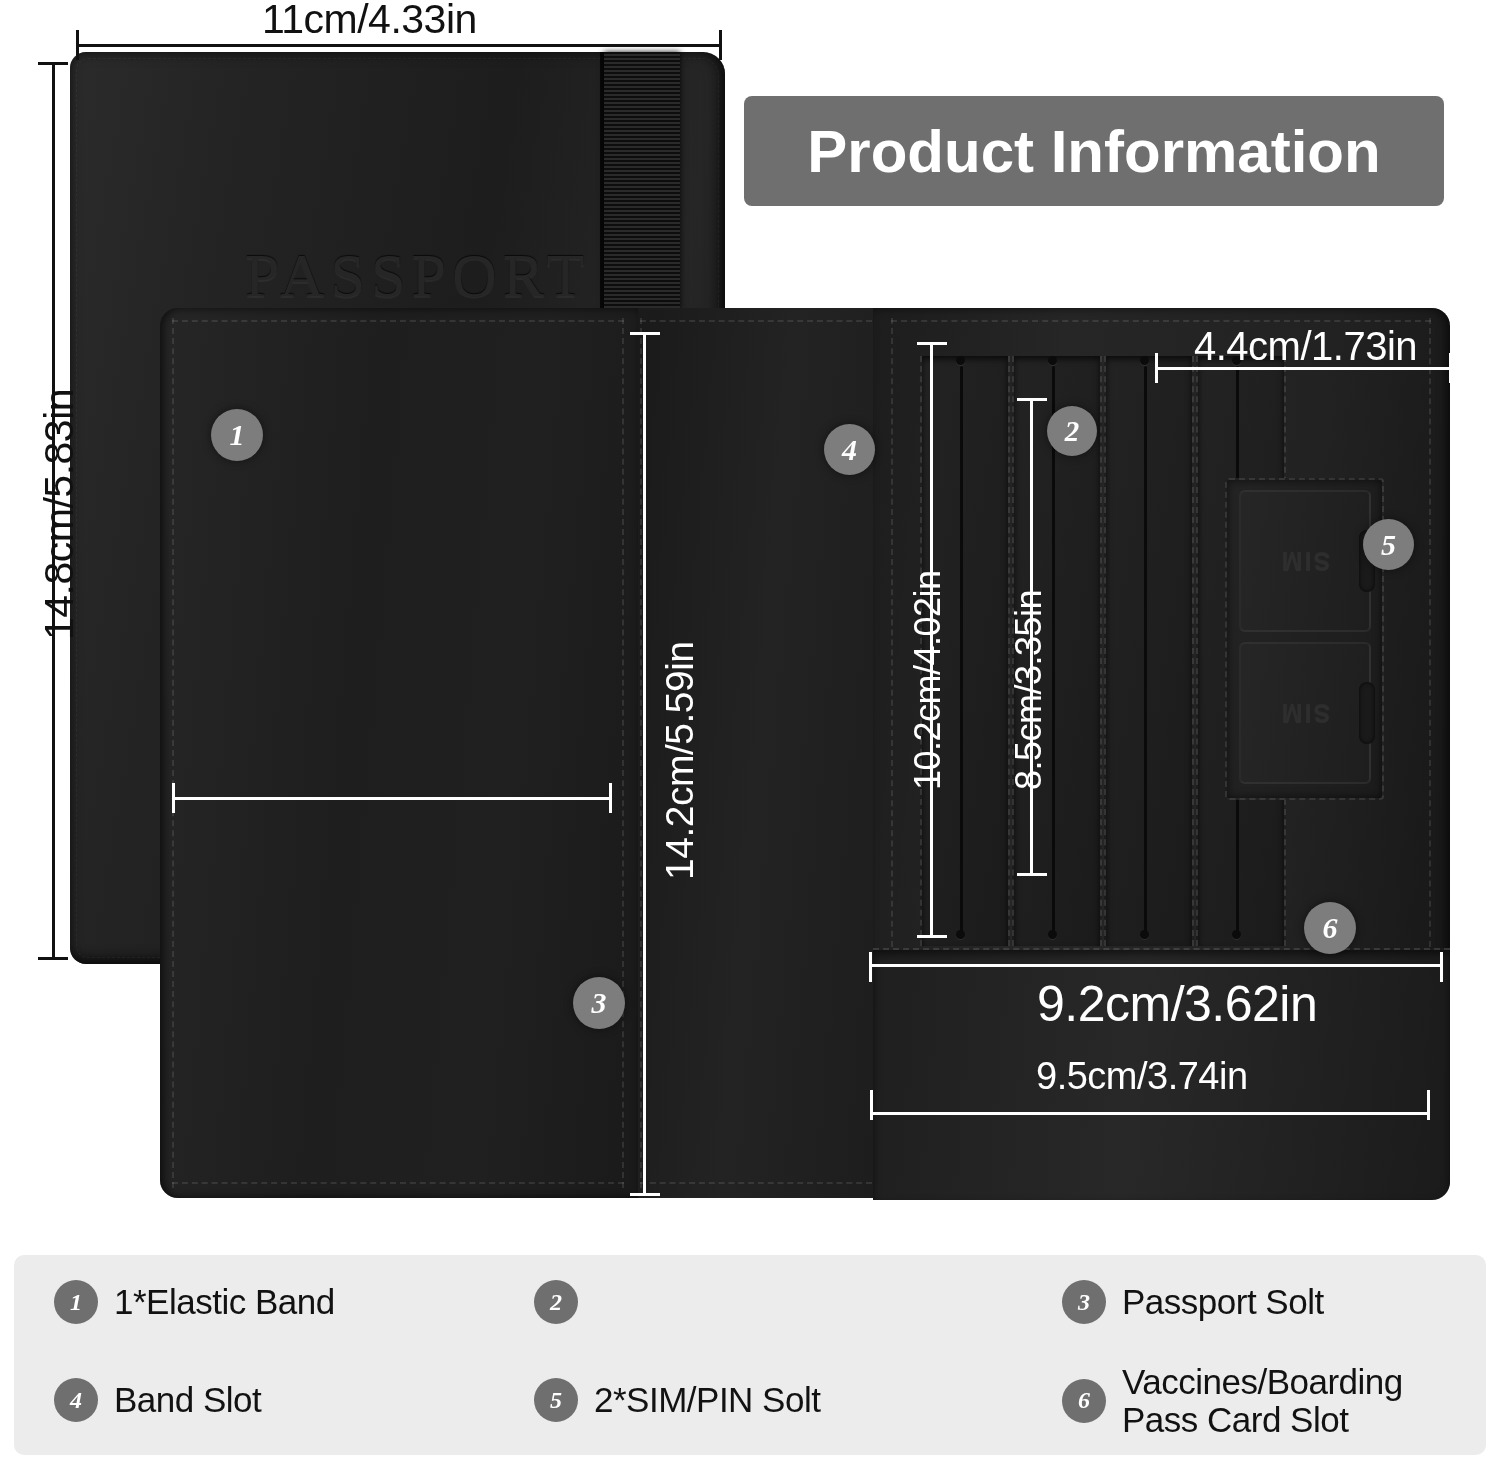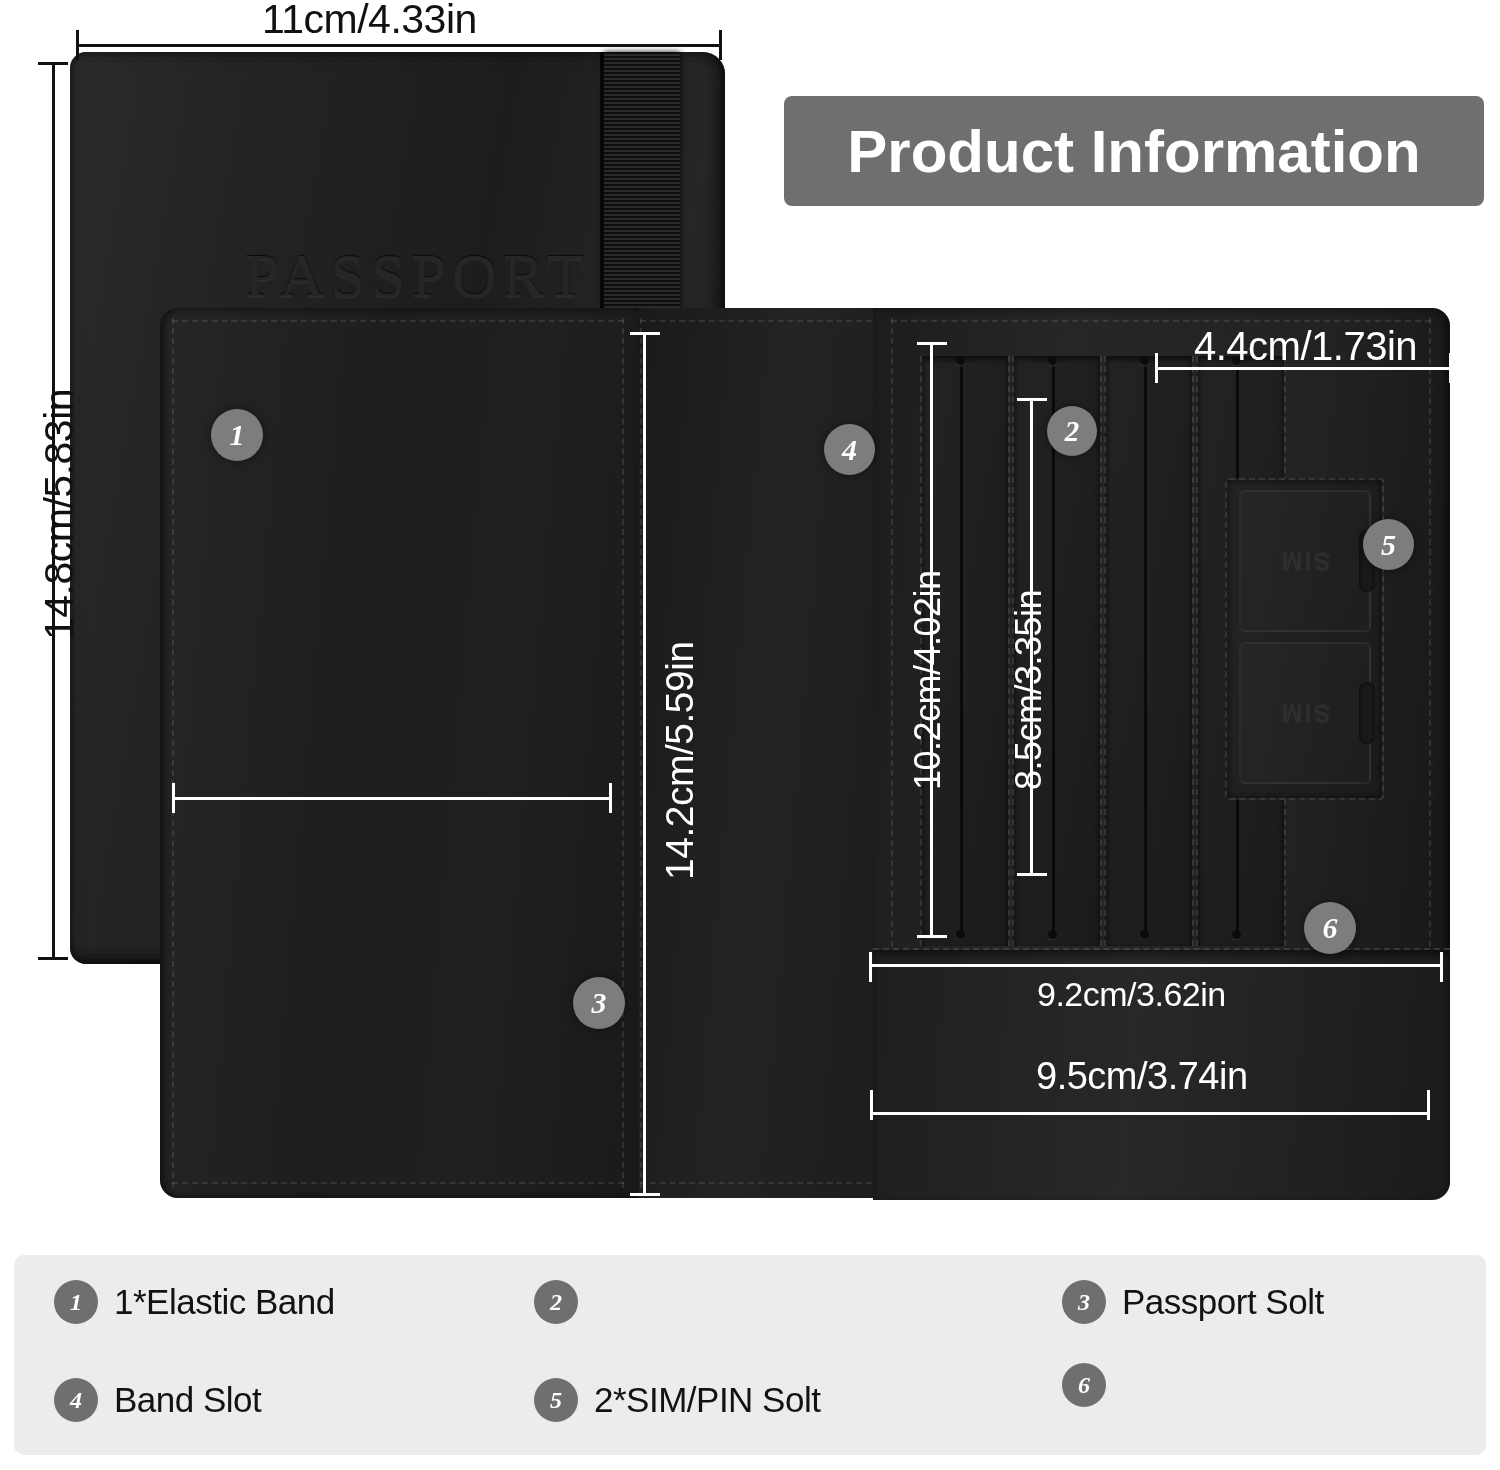--- a/index.html
+++ b/index.html
@@ -14,21 +14,21 @@
   .dimcap.white{background:#fff;}
   .dimline-v{position:absolute;width:3px;background:#111;}
   .dimline-v.white{background:#fff;}
   .dimcap-h{position:absolute;height:3px;background:#111;}
   .dimcap-h.white{background:#fff;}
   .dimtext{position:absolute;white-space:nowrap;color:#111;font-weight:400;letter-spacing:-0.5px;}
   .dimtext.white{color:#fff;}
   .vtext{transform-origin:left top;}
 
   
-  #titlebar{position:absolute;left:784px;top:96px;width:700px;height:110px;
+  #titlebar{position:absolute;left:744px;top:96px;width:700px;height:110px;
     background:#6f6f6f;border-radius:8px 8px 8px 8px;
     display:flex;align-items:center;justify-content:center;}
   #titlebar span{color:#fff;font-size:60px;font-weight:bold;letter-spacing:0px;
     font-family:"Liberation Sans",sans-serif;}
   #backcover{position:absolute;left:70px;top:52px;width:655px;height:912px;
     border-radius:16px 22px 22px 16px;
     background:linear-gradient(100deg,#2b2b2b 0%,#242424 20%,#1d1d1d 55%,#262626 80%,#1a1a1a 100%);
     box-shadow:inset -6px 0 14px rgba(0,0,0,.6), inset 0 -6px 12px rgba(0,0,0,.5);}
   #backcover:after{content:"";position:absolute;left:6px;top:6px;right:6px;bottom:6px;
     border-radius:12px 18px 18px 12px;border:1px dashed rgba(255,255,255,.045);}
@@ -204,21 +204,21 @@
     <div class="dimtext white vtext" style="left:1008px;top:790px;font-size:36px;transform:rotate(-90deg);">8.5cm/3.35in</div>
 
     <div class="dimline-h white" style="left:1155px;top:367px;width:297px;"></div>
     <div class="dimcap white" style="left:1155px;top:353px;height:30px;"></div>
     <div class="dimcap white" style="left:1449px;top:353px;height:30px;"></div>
     <div class="dimtext white" style="left:1194px;top:324px;font-size:40px;">4.4cm/1.73in</div>
 
     <div class="dimline-h white" style="left:869px;top:964px;width:574px;"></div>
     <div class="dimcap white" style="left:869px;top:952px;height:30px;"></div>
     <div class="dimcap white" style="left:1440px;top:952px;height:30px;"></div>
-    <div class="dimtext white" style="left:1037px;top:975px;font-size:34px;">9.2cm/3.62in</div>
+    <div class="dimtext white" style="left:1037px;top:975px;font-size:50px;">9.2cm/3.62in</div>
 
     <div class="dimline-h white" style="left:870px;top:1112px;width:560px;"></div>
     <div class="dimcap white" style="left:870px;top:1090px;height:30px;"></div>
     <div class="dimcap white" style="left:1427px;top:1090px;height:30px;"></div>
     <div class="dimtext white" style="left:1036px;top:1055px;font-size:38px;">9.5cm/3.74in</div>
 
     <div class="badge" style="left:211px;top:409px;width:52px;height:52px;font-size:30px;">
       <span>1</span>
     </div>
     <div class="badge" style="left:1047px;top:406px;width:50px;height:50px;font-size:29px;">
@@ -275,17 +275,19 @@
       <div class="legbadge">
         <span>5</span>
       </div>
       <div class="legtext">2*SIM/PIN Solt</div>
     </div>
 
     <div class="legrow" style="left:1048px;top:108px;">
       <div class="legbadge">
         <span>6</span>
       </div>
+      <div class="legtext">Vaccines/Boarding
+Pass Card Slot</div>
     </div>
 
   </div>
 
 </div>
 
 </body></html>

